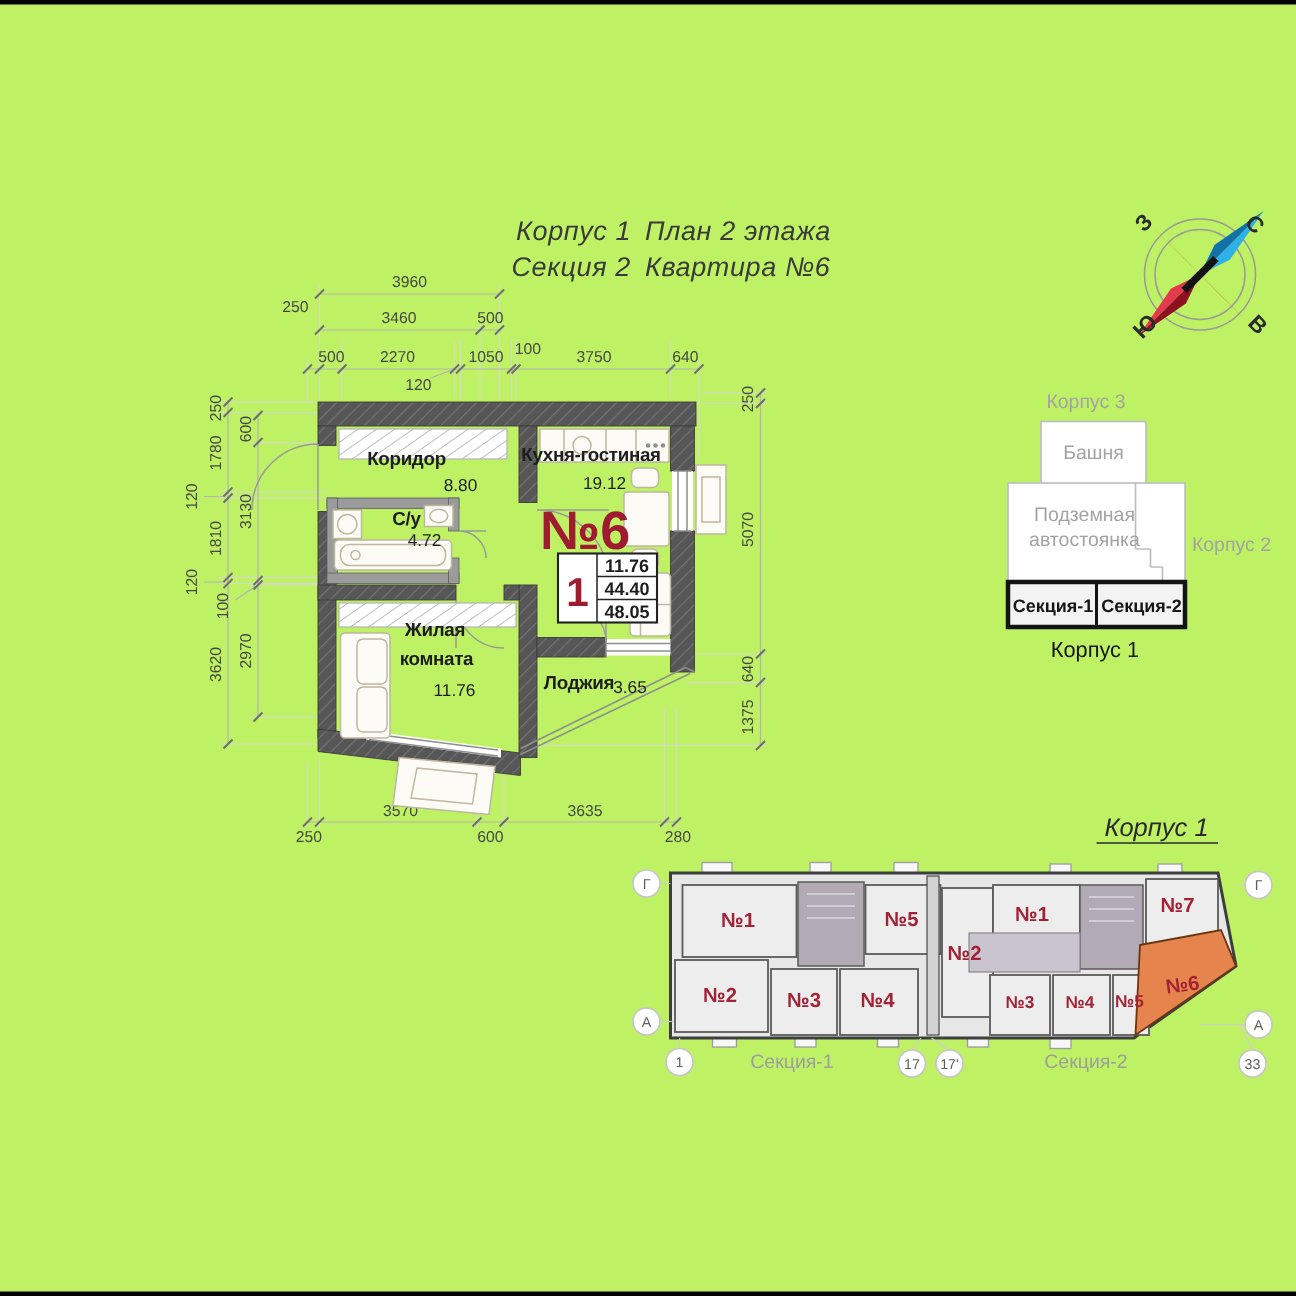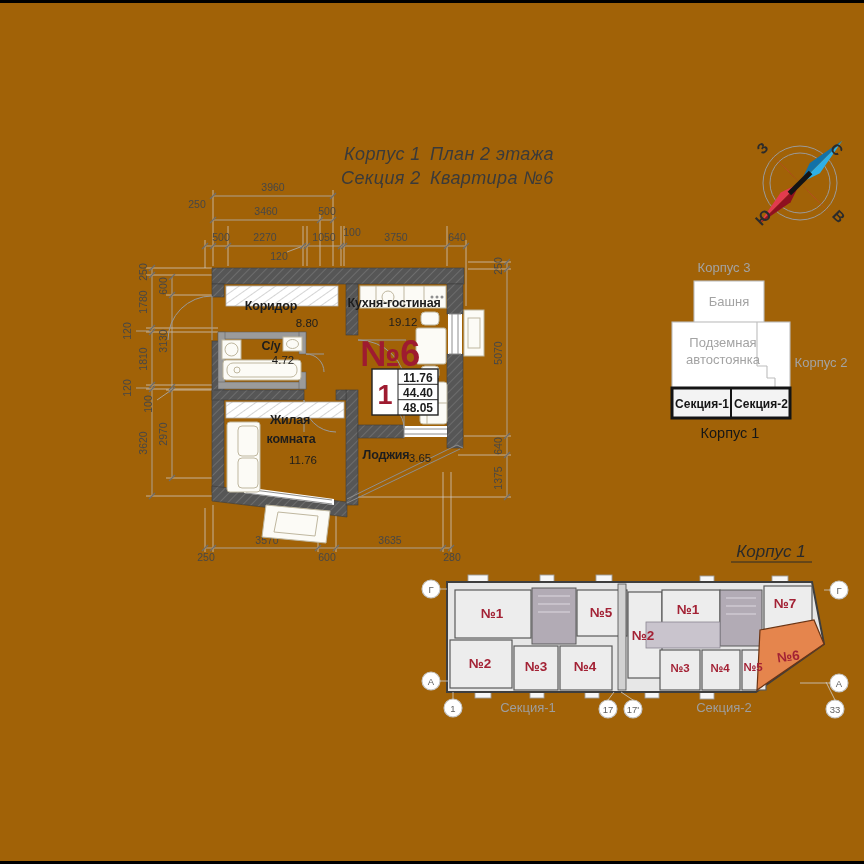--- a/index.html
+++ b/index.html
@@ -1,16 +1,16 @@
 <!DOCTYPE html>
 <html><head>
 <meta charset="utf-8">
 <style>
   html,body{margin:0;padding:0;background:#ffffff;}
-  .page{position:relative;width:864px;height:864px;background:#a16207;overflow:hidden;
+  .page{position:relative;width:864px;height:864px;background:#bef264;overflow:hidden;
         font-family:"Liberation Sans",sans-serif;}
   .edgebar{position:absolute;left:0;width:864px;height:3px;background:#000;}
   svg text{font-family:"Liberation Sans",sans-serif;}
   .hdr{font-size:18px;font-style:italic;fill:#3a3a3a;letter-spacing:.4px;}
   .dimtxt{font-size:10.5px;fill:#474747;text-anchor:middle;}
   .roomname{font-size:12.5px;font-weight:700;fill:#1d1d1d;text-anchor:middle;letter-spacing:-.2px;}
   .roomarea{font-size:11.5px;fill:#1d1d1d;text-anchor:middle;}
   .dimline{stroke:#b3b3b3;stroke-width:.8;fill:none;}
   .ext{stroke:#d6d6d6;stroke-width:.7;fill:none;}
   .tick{stroke:#6d6d6d;stroke-width:1.3;fill:none;}

